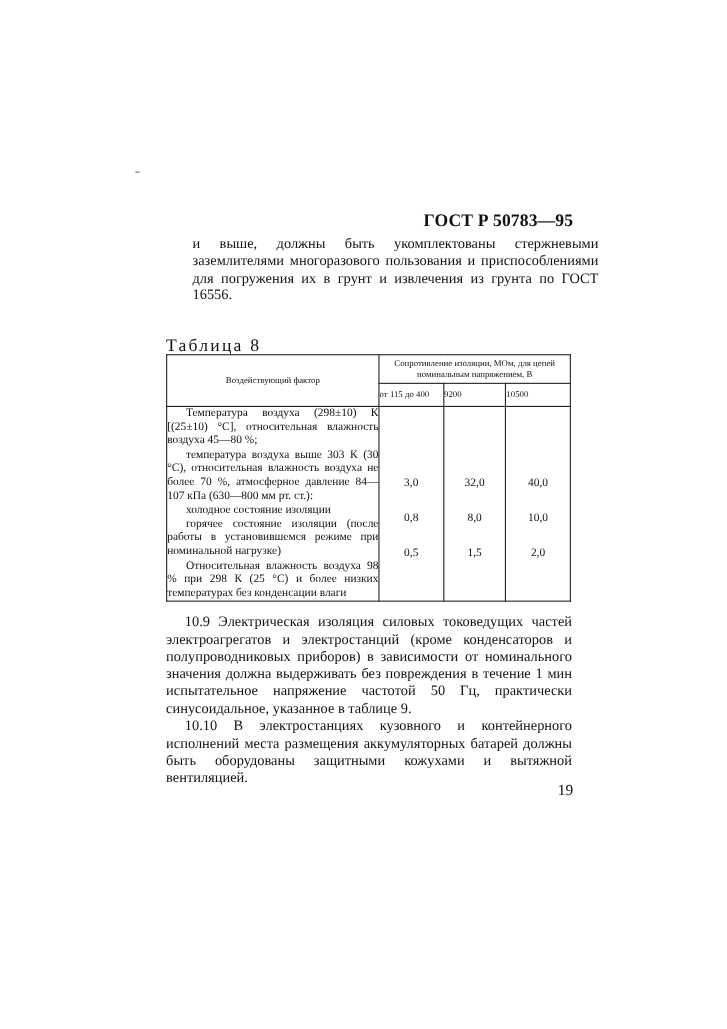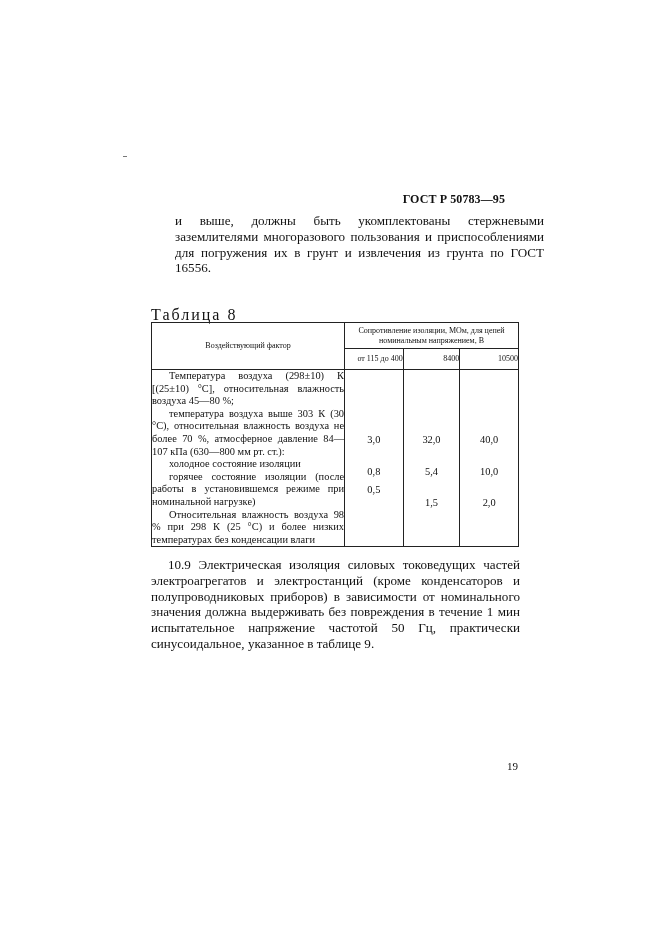--- a/index.html
+++ b/index.html
@@ -2,48 +2,48 @@
 <html><head>
   <meta charset="utf-8">
   <style>
     html, body { margin: 0; padding: 0; }
     body {
       width: 661px; height: 935px; background: #ffffff; position: relative; overflow: hidden;
       font-family: "Liberation Serif", "DejaVu Serif", serif; color: #111;
     }
     .page-dot { position: absolute; left: 123px; top: 156px; width: 4px; height: 1px; background: #777; }
     .header-code {
-      position: absolute; right: 156px; top: 192px; font-weight: bold; font-size: 12px; letter-spacing: 0.1px;
+      position: absolute; right: 140px; top: 192px; font-weight: bold; font-size: 16px; letter-spacing: 0.1px;
     }
     .text-block {
       position: absolute; left: 151px; width: 369px; font-size: 13.1px; line-height: 15.8px;
       text-align: justify;
     }
     .text-block p { margin: 0; text-align: justify; text-align-last: left; }
     .indent { text-indent: 17px; }
     #para-top { top: 213px; margin-left: 24px; }
     .table-caption {
       position: absolute; left: 151px; top: 306px; font-size: 16px; letter-spacing: 2px;
     }
     table.tbl {
       position: absolute; left: 151px; top: 322px; width: 368px; border-collapse: collapse;
       font-size: 10.4px; line-height: 12.6px;
     }
     table.tbl td, table.tbl th { border: 1px solid #222; padding: 0; font-weight: normal; }
     table.tbl { border: 1.6px solid #111; }
     th.factor-head { width: 193px; height: 46px; font-size: 8px; text-align: center; vertical-align: middle; }
     th.group-head { height: 24px; font-size: 8px; line-height: 9.5px; text-align: center; vertical-align: middle; padding: 2px 6px; }
-    th.sub-head { height: 19px; font-size: 8px; text-align: right; vertical-align: middle; }
+    th.sub-head { height: 19px; font-size: 8px; text-align: left; vertical-align: middle; }
     th.c1 { width: 58px; } th.c2 { width: 56px; } th.c3 { width: 58px; }
     td.factor-cell { padding: 6px 6px 6px 6px; vertical-align: top; text-align: justify; }
     td.factor-cell .line { display: block; }
     td.factor-cell .ind { text-indent: 17px; }
     td.val-col { vertical-align: top; position: relative; }
     .val { position: absolute; left: 0; right: 0; text-align: center; font-size: 10.4px; }
-    .page-number { position: absolute; left: 507px; top: 760px; font-size: 11px; text-align: center; }
+    .page-number { position: absolute; left: 507px; top: 712px; font-size: 14px; text-align: center; }
     #para-bottom { top: 557px; }
   </style>
 </head>
 <body>
 
 <div class="page-dot"></div>
 
 <div class="header-code">ГОСТ Р 50783—95</div>
 
 <div class="text-block" id="para-top">
@@ -53,47 +53,48 @@
 <div class="table-caption">Таблица 8</div>
 
 <table class="tbl">
   <tbody>
       <tr>
     <th class="factor-head" rowspan="2">Воздействующий фактор</th>
     <th class="group-head" colspan="3">Сопротивление изоляции, МОм, для цепей номинальным напряжением, В</th>
   </tr>
   <tr>
     <th class="sub-head c1">от 115 до 400</th>
-    <th class="sub-head c2">8400</th>
+    <th class="sub-head c2">9200</th>
     <th class="sub-head c3">10500</th>
   </tr>
   <tr style="height:160px;">
     <td class="factor-cell">
       <span class="line ind">Температура воздуха (298±10) К [(25±10) °С], относительная влажность воздуха 45—80 %;</span>
       <span class="line ind">температура воздуха выше 303 К (30 °С), относительная влажность воздуха не более 70 %, атмосферное давление 84—107 кПа (630—800 мм рт. ст.):</span>
       <span class="line ind">холодное состояние изоляции</span>
       <span class="line ind">горячее состояние изоляции (после работы в установившемся режиме при номинальной нагрузке)</span>
       <span class="line ind">Относительная влажность воздуха 98 % при 298 К (25 °С) и более низких температурах без конденсации влаги</span>
     </td>
     <td class="val-col">
       <span class="val" style="top:64px;">3,0</span>
       <span class="val" style="top:96px;">0,8</span>
-      <span class="val" style="top:114px;">0,5</span>
+      <span class="val" style="top:127px;">0,5</span>
     </td>
     <td class="val-col">
       <span class="val" style="top:64px;">32,0</span>
-      <span class="val" style="top:96px;">5,4</span>
+      <span class="val" style="top:96px;">8,0</span>
       <span class="val" style="top:127px;">1,5</span>
     </td>
     <td class="val-col">
       <span class="val" style="top:64px;">40,0</span>
       <span class="val" style="top:96px;">10,0</span>
       <span class="val" style="top:127px;">2,0</span>
     </td>
   </tr>
 </tbody>
   </table>
 
 <div class="text-block" id="para-bottom">
   <p class="indent">10.9 Электрическая изоляция силовых токоведущих частей электроагрегатов и электростанций (кроме конденсаторов и полупроводниковых приборов) в зависимости от номинального значения должна выдерживать без повреждения в течение 1 мин испытательное напряжение частотой 50 Гц, практически синусоидальное, указанное в таблице 9.</p>
+  <p class="indent">10.10 В электростанциях кузовного и контейнерного исполнений места размещения аккумуляторных батарей должны быть оборудованы защитными кожухами и вытяжной вентиляцией.</p>
 </div>
 
 <div class="page-number">19</div>
 
 </body></html>

